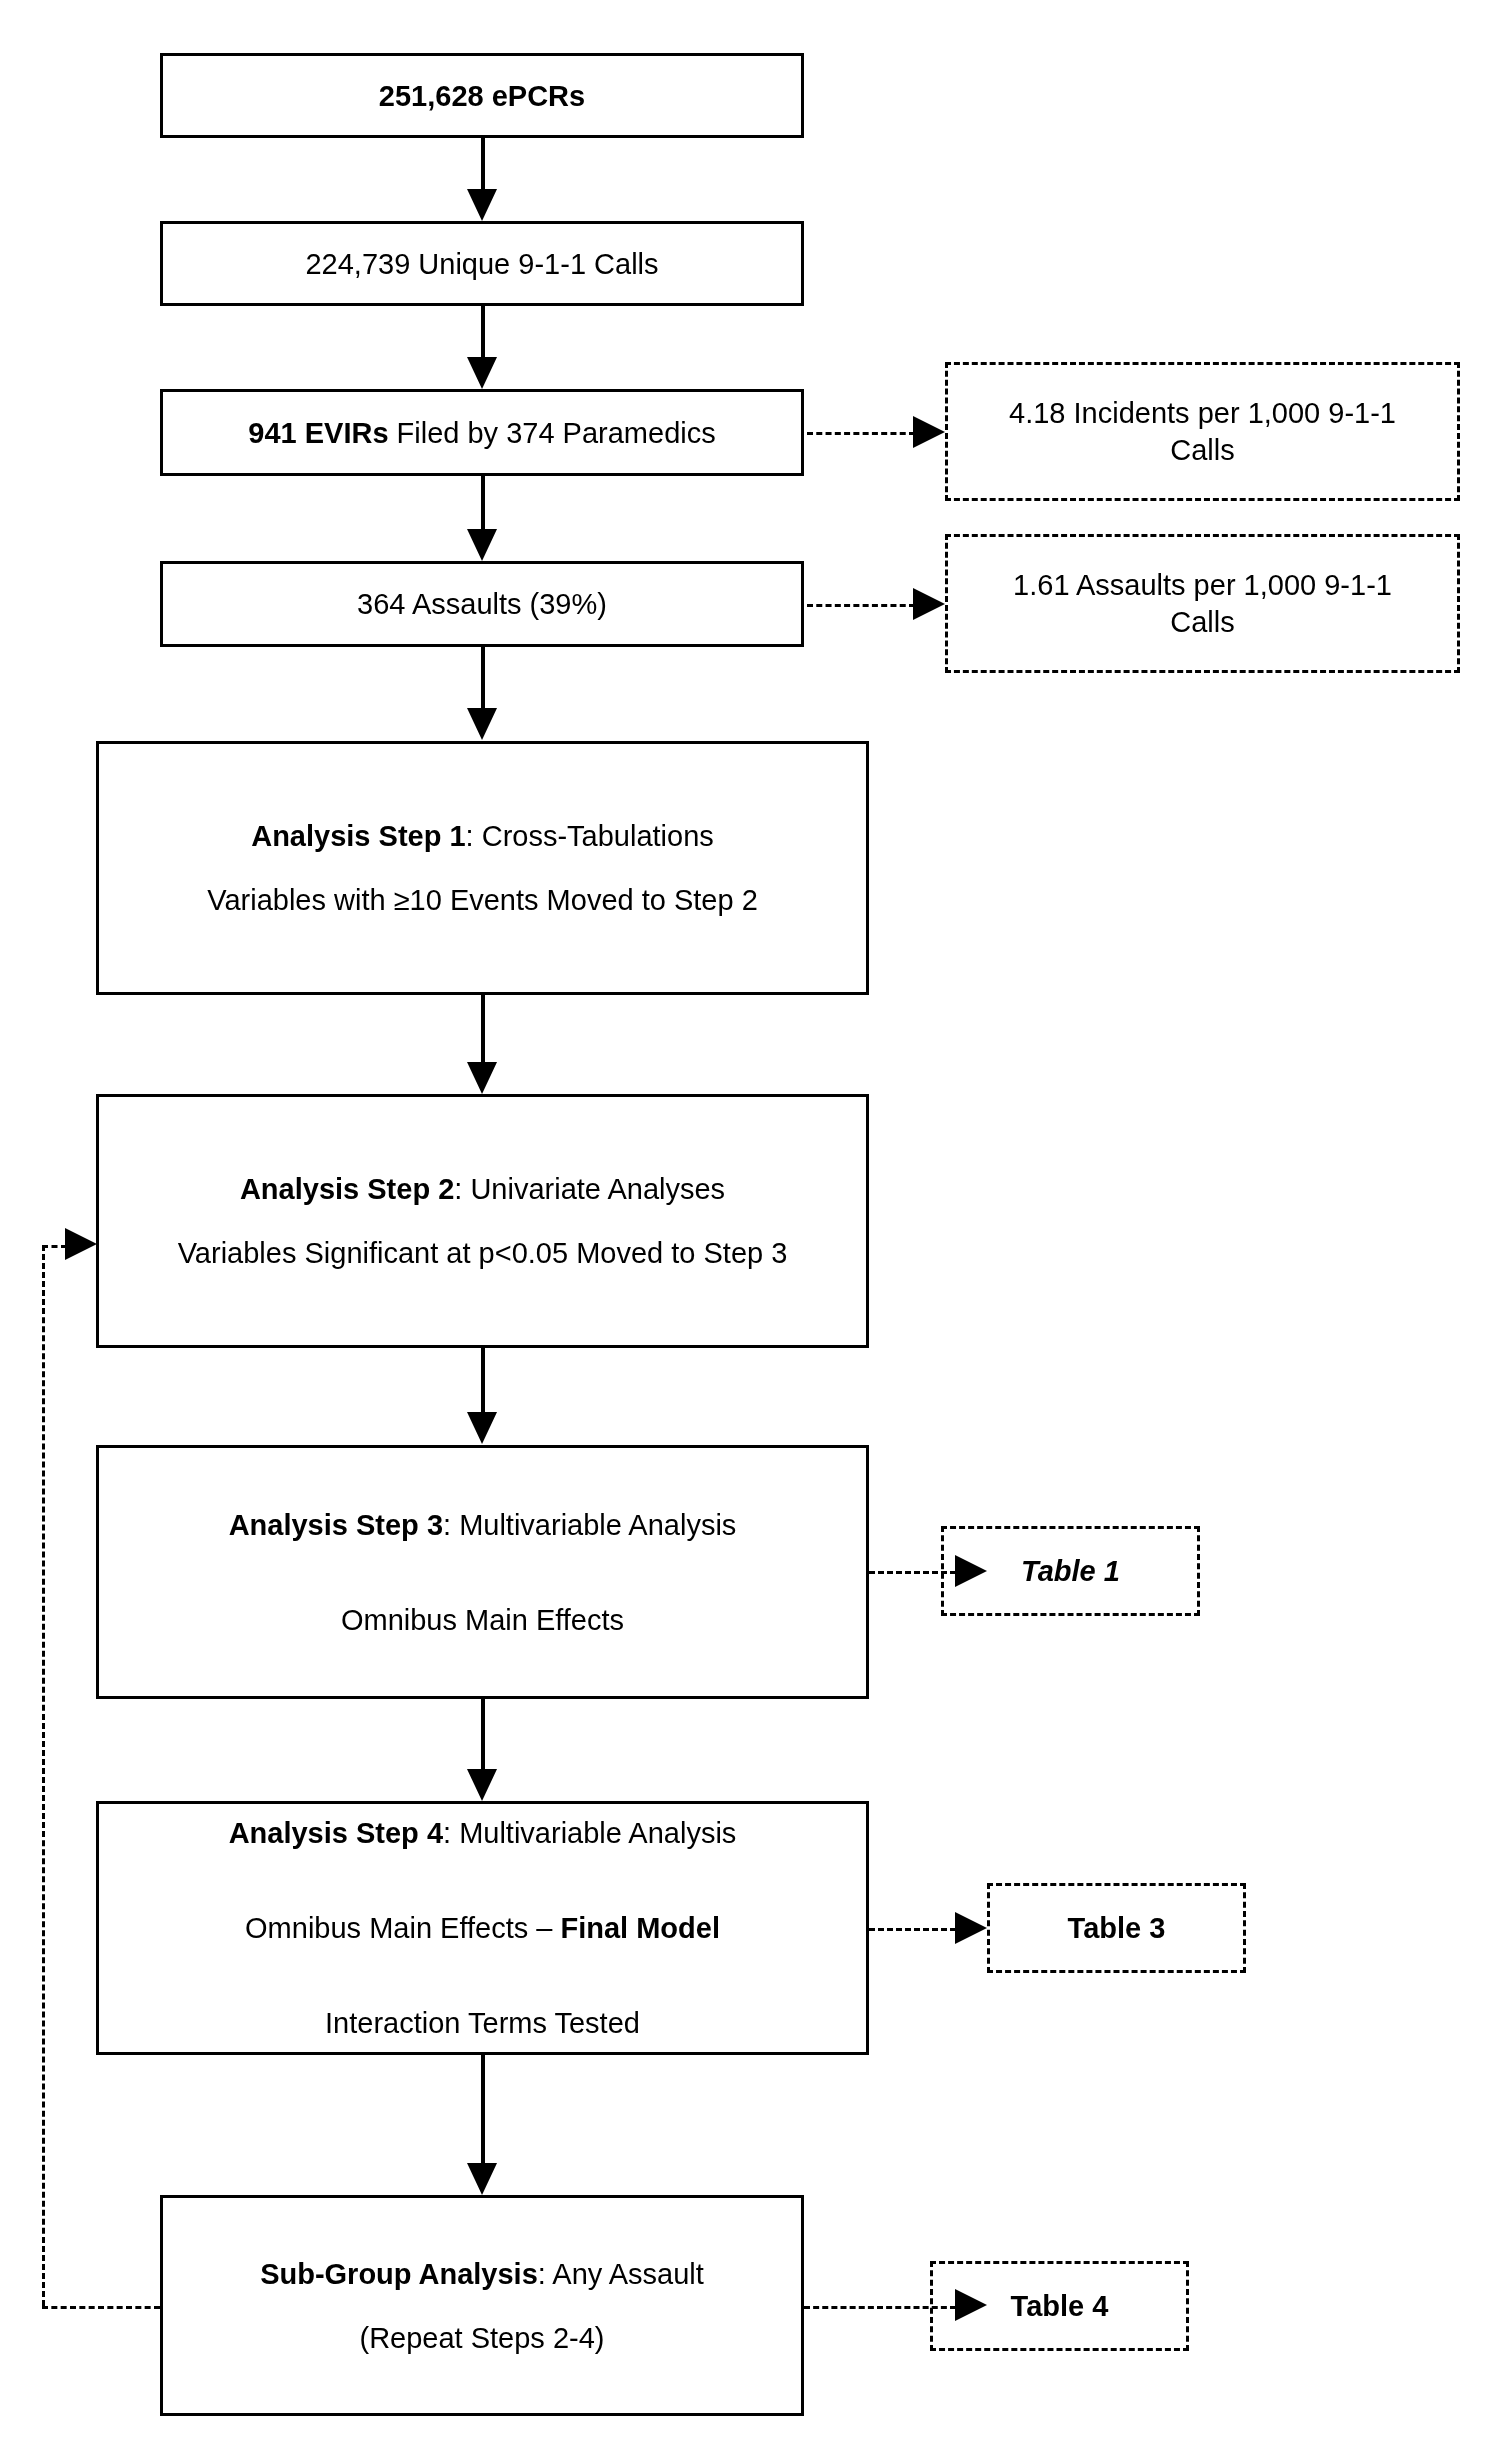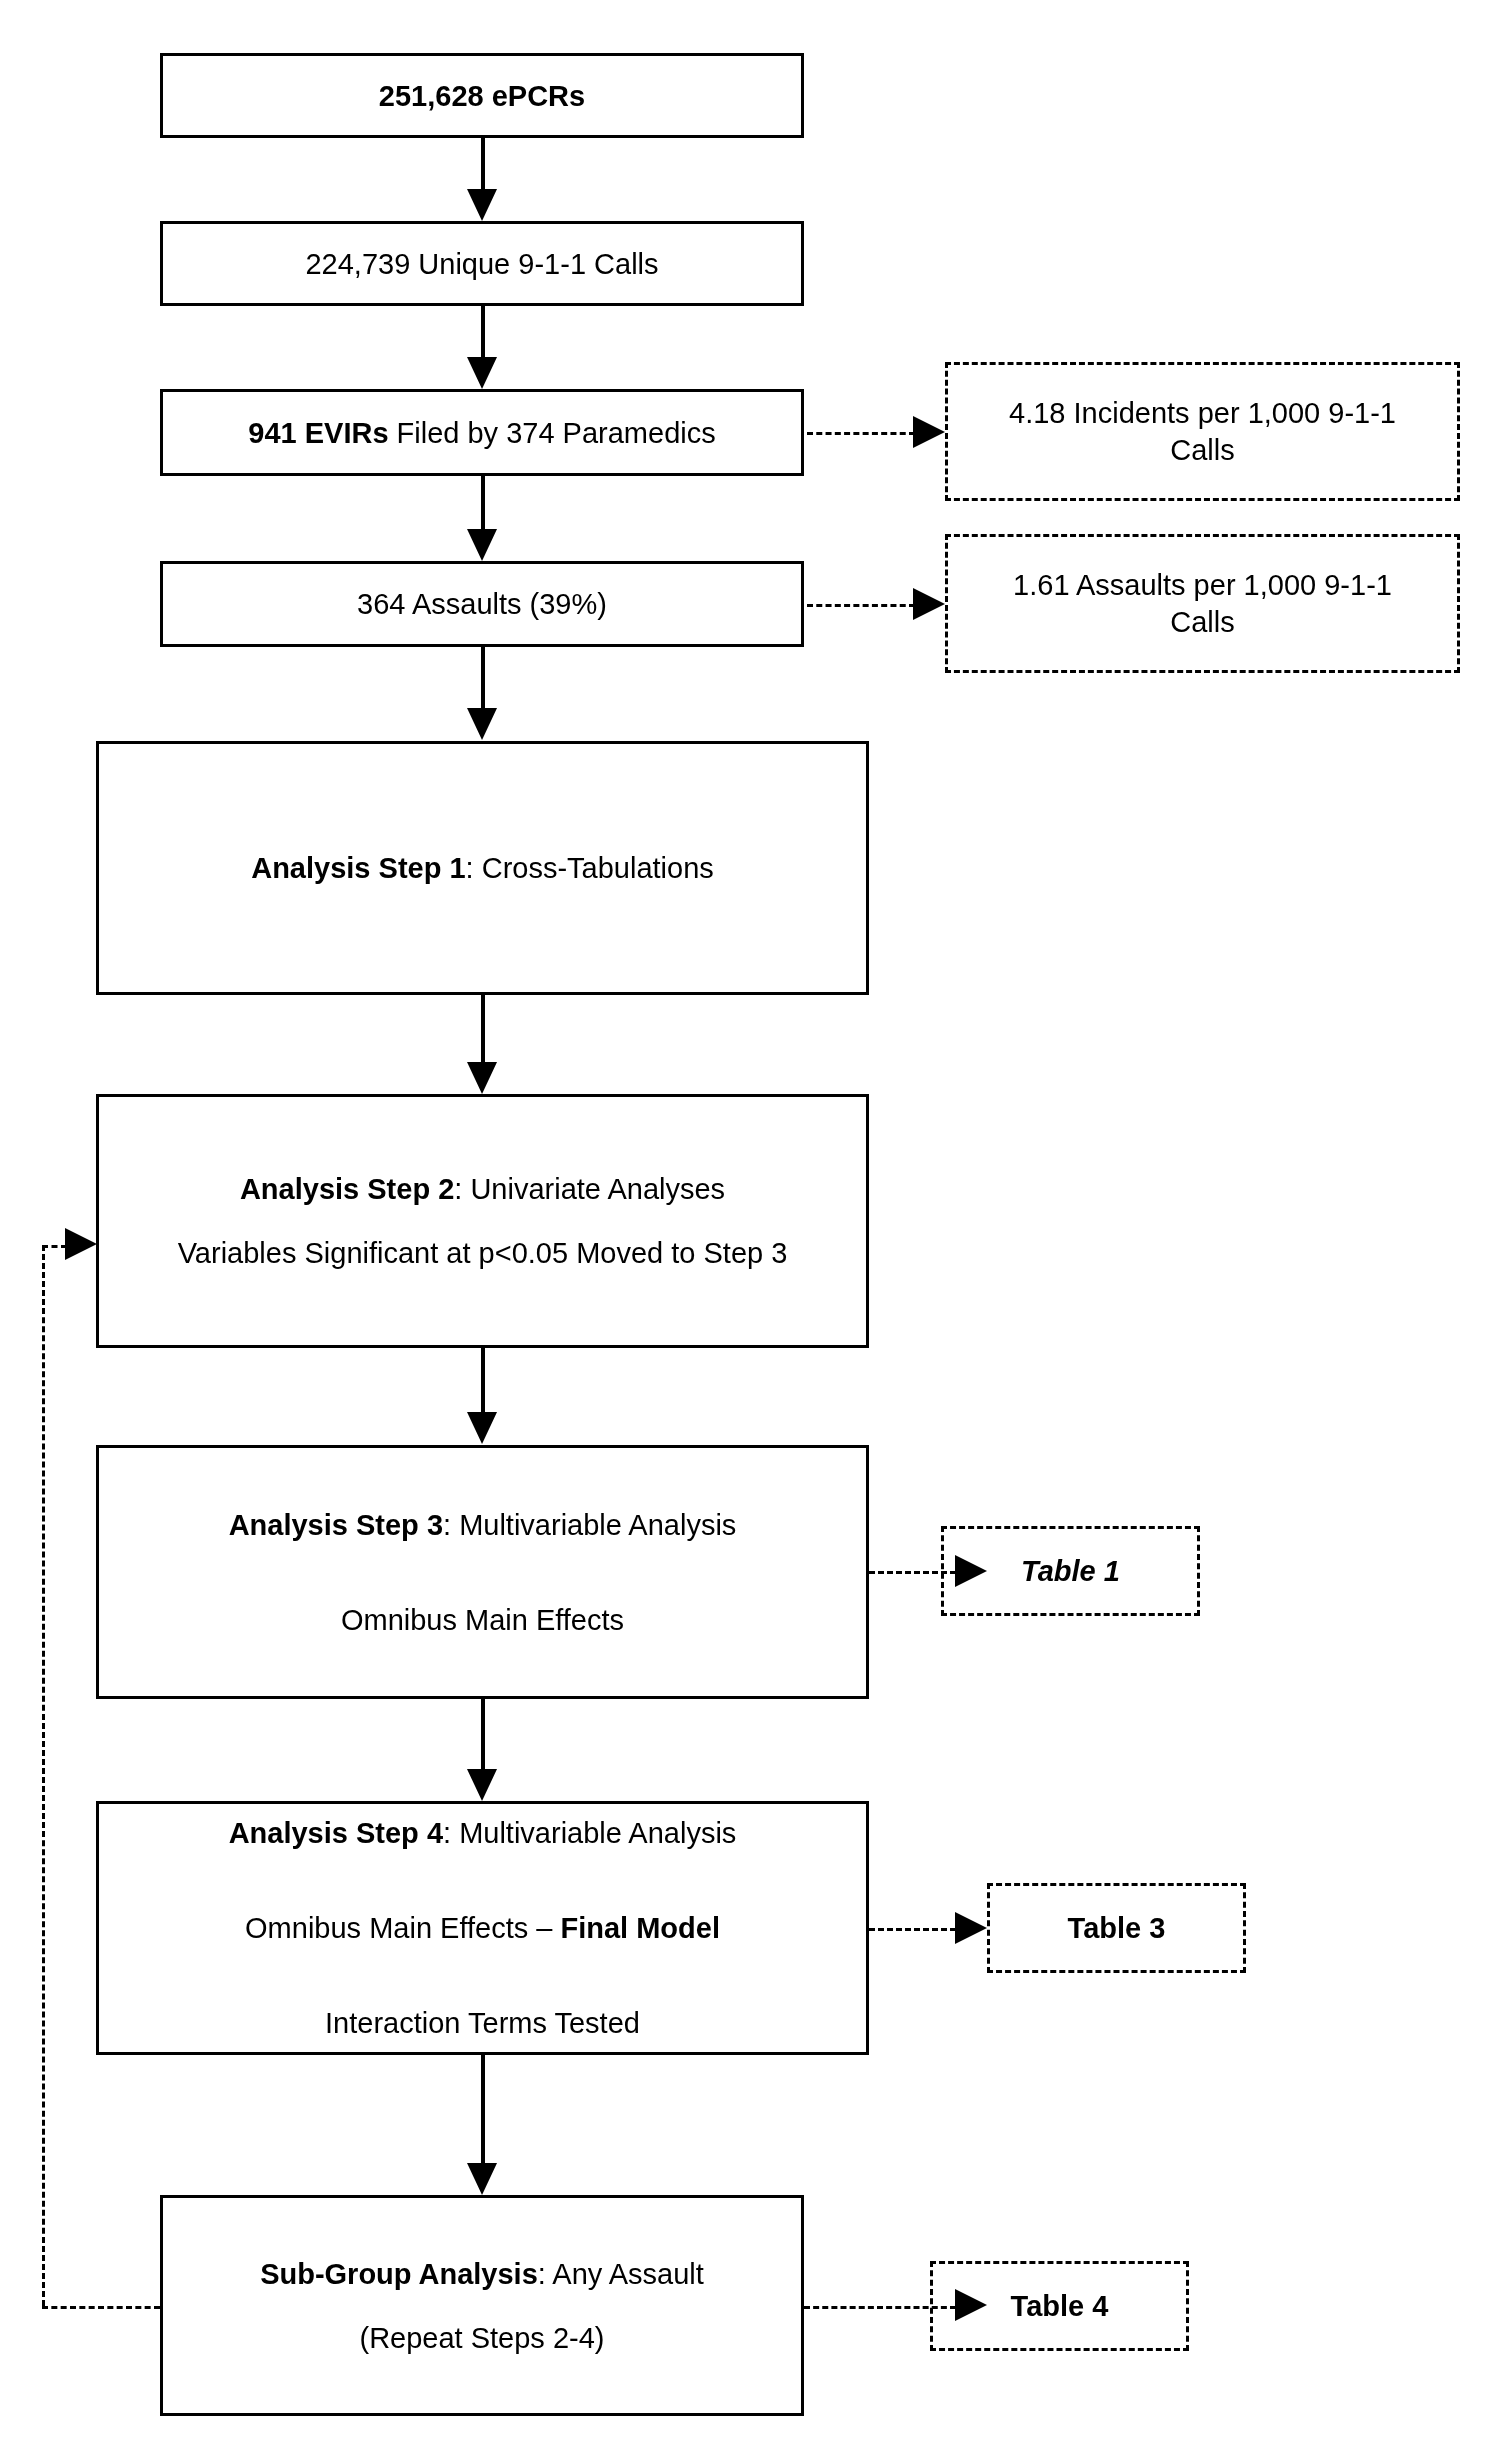--- a/index.html
+++ b/index.html
@@ -53,20 +53,21 @@
   <div class="box" style="left:160px; top:389px; width:644px; height:87px;">
     <div><span class="b">941 EVIRs</span><span> Filed by 374 Paramedics</span></div>
   </div>
 
   <div class="box" style="left:160px; top:561px; width:644px; height:86px;">
     <div><span>364 Assaults (39%)</span></div>
   </div>
 
   <div class="box gap2 pad" style="left:96px; top:741px; width:773px; height:254px;">
     <div><span class="b">Analysis Step 1</span><span>: Cross-Tabulations</span></div>
+    <div><span>Variables with ≥10 Events Moved to Step 2</span></div>
   </div>
 
   <div class="box gap2 pad" style="left:96px; top:1094px; width:773px; height:254px;">
     <div><span class="b">Analysis Step 2</span><span>: Univariate Analyses</span></div>
     <div><span>Variables Significant at p&lt;0.05 Moved to Step 3</span></div>
   </div>
 
   <div class="box gap3 pad" style="left:96px; top:1445px; width:773px; height:254px;">
     <div><span class="b">Analysis Step 3</span><span>: Multivariable Analysis</span></div>
     <div><span>Omnibus Main Effects</span></div>

